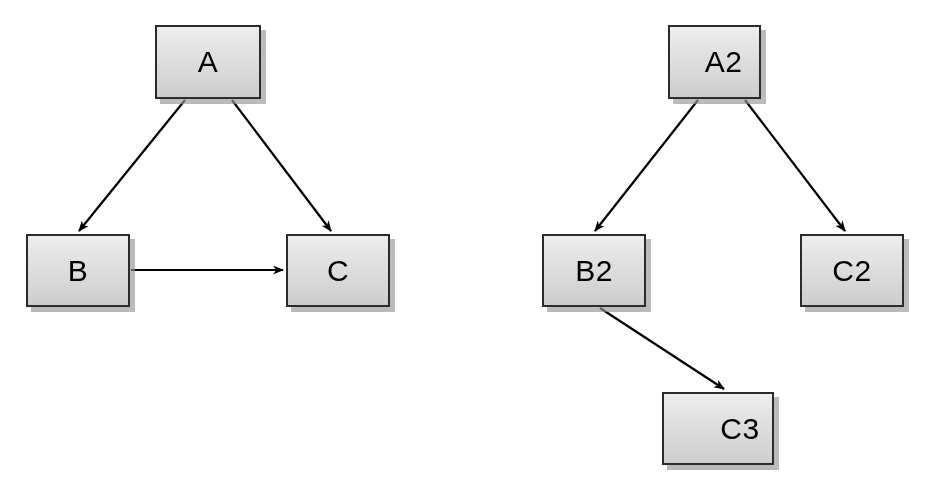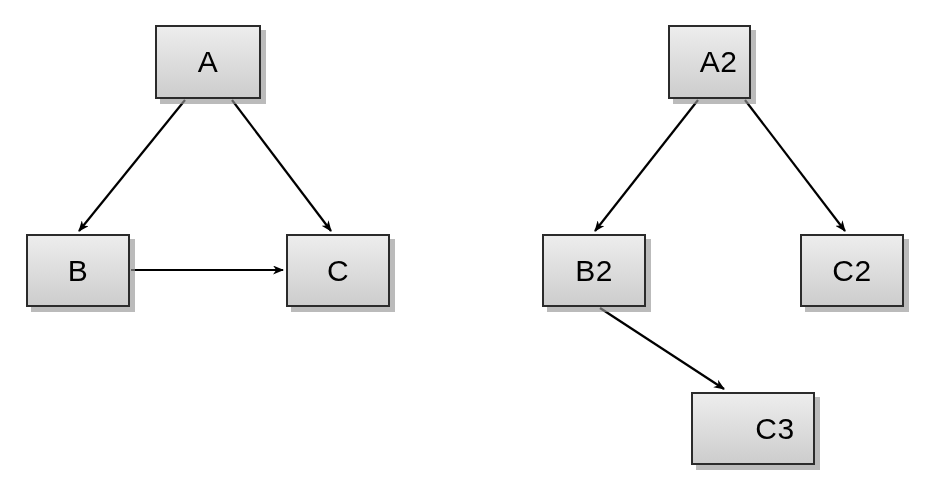--- a/index.html
+++ b/index.html
@@ -68,27 +68,27 @@
   <div id="nodes">
       <div class="node" style="left: 155px; top: 25px; width: 106px; height: 74px; border-color: rgb(43, 43, 43); background-image: linear-gradient(rgb(237, 237, 237) 0%, rgb(205, 205, 205) 100%);">
         <span class="node-label" style="color: rgb(0, 0, 0);">A</span>
       </div>
       <div class="node" style="left: 26px; top: 234px; width: 104px; height: 73px; border-color: rgb(43, 43, 43); background-image: linear-gradient(rgb(237, 237, 237) 0%, rgb(205, 205, 205) 100%);">
         <span class="node-label" style="color: rgb(0, 0, 0);">B</span>
       </div>
       <div class="node" style="left: 286px; top: 234px; width: 104px; height: 73px; border-color: rgb(43, 43, 43); background-image: linear-gradient(rgb(237, 237, 237) 0%, rgb(205, 205, 205) 100%);">
         <span class="node-label" style="color: rgb(0, 0, 0);">C</span>
       </div>
-      <div class="node" style="left: 668px; top: 25px; width: 83px; height: 74px; border-color: rgb(43, 43, 43); background-image: linear-gradient(rgb(237, 237, 237) 0%, rgb(205, 205, 205) 100%); padding-left: 18px;">
+      <div class="node" style="left: 668px; top: 25px; width: 93px; height: 74px; border-color: rgb(43, 43, 43); background-image: linear-gradient(rgb(237, 237, 237) 0%, rgb(205, 205, 205) 100%); padding-left: 18px;">
         <span class="node-label" style="color: rgb(0, 0, 0);">A2</span>
       </div>
       <div class="node" style="left: 542px; top: 234px; width: 104px; height: 73px; border-color: rgb(43, 43, 43); background-image: linear-gradient(rgb(237, 237, 237) 0%, rgb(205, 205, 205) 100%); text-align: center;">
         <span class="node-label" style="color: rgb(0, 0, 0);">B2</span>
       </div>
       <div class="node" style="left: 800px; top: 234px; width: 104px; height: 73px; border-color: rgb(43, 43, 43); background-image: linear-gradient(rgb(237, 237, 237) 0%, rgb(205, 205, 205) 100%);">
         <span class="node-label" style="color: rgb(0, 0, 0); text-align: center;">C2</span>
       </div>
-      <div class="node" style="left: 691px; top: 392px; width: 124px; height: 73px; border-color: rgb(43, 43, 43); background-image: linear-gradient(rgb(237, 237, 237) 0%, rgb(205, 205, 205) 100%); padding-left: 44px;">
+      <div class="node" style="left: 662px; top: 392px; width: 112px; height: 73px; border-color: rgb(43, 43, 43); background-image: linear-gradient(rgb(237, 237, 237) 0%, rgb(205, 205, 205) 100%); padding-left: 44px;">
         <span class="node-label" style="color: rgb(0, 0, 0);">C3</span>
       </div>
     </div>
 
 </div>
 
 </body></html>

